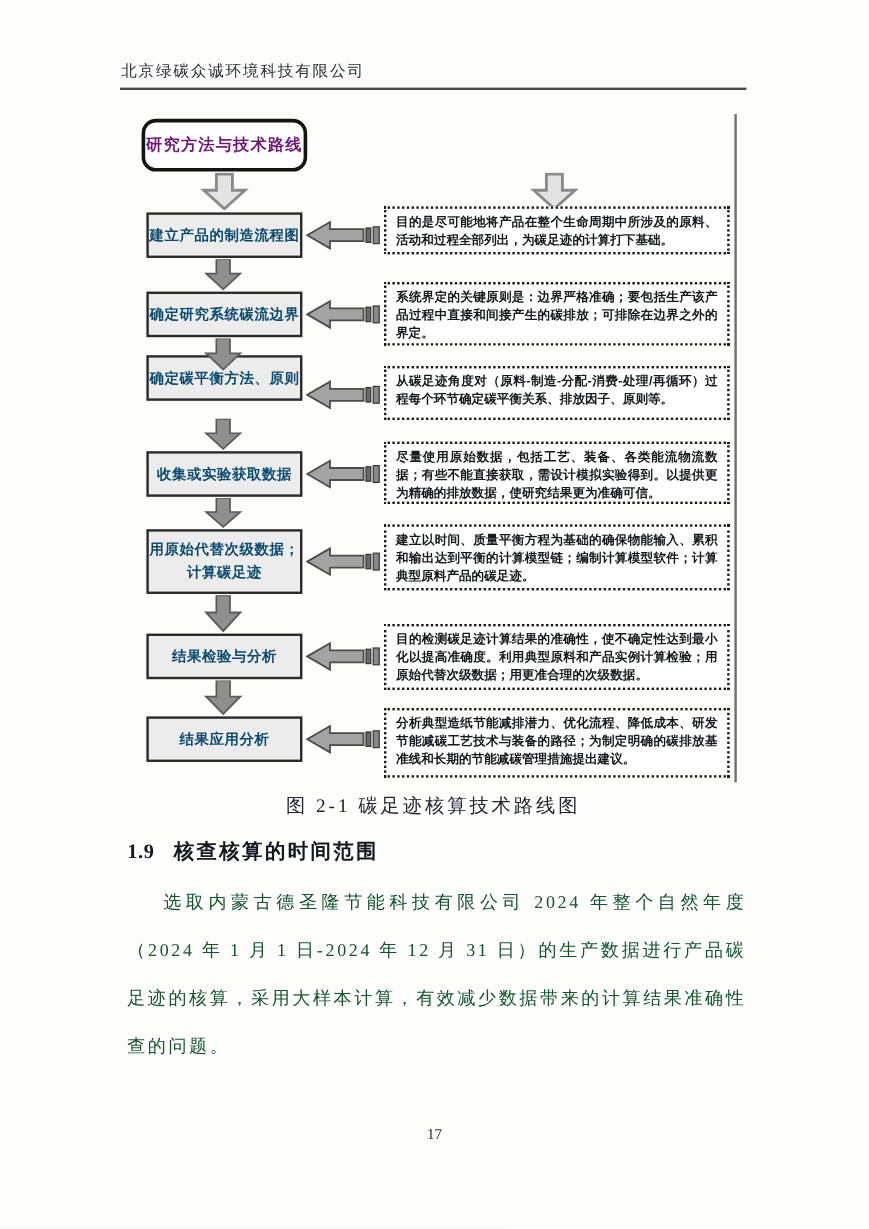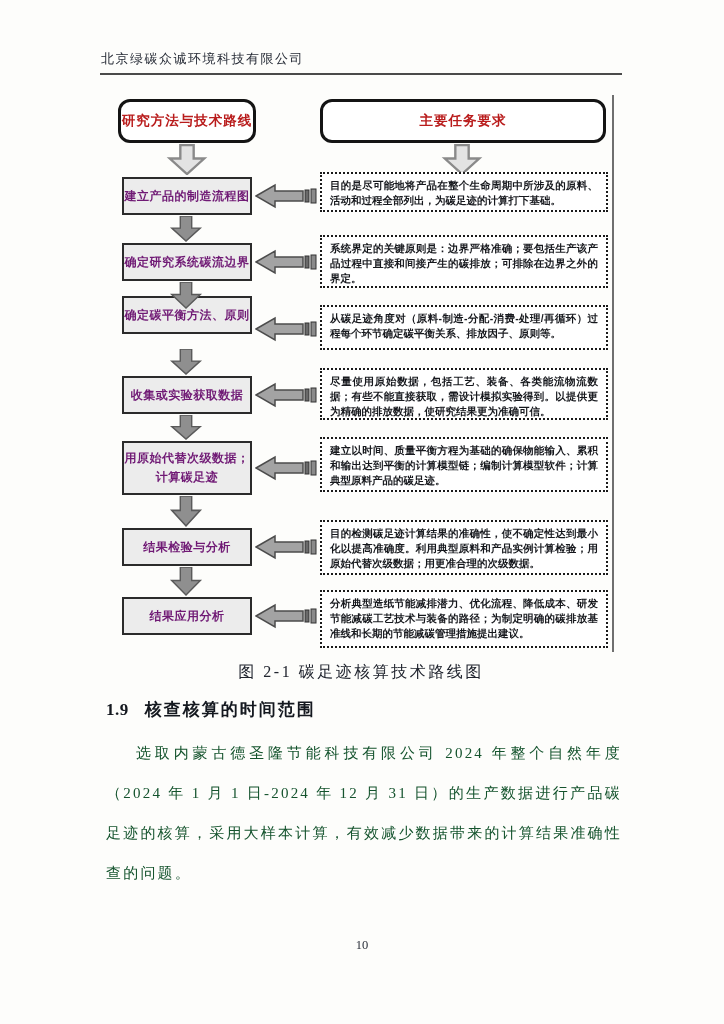--- a/index.html
+++ b/index.html
@@ -11,30 +11,30 @@
               justify-content:space-between;align-items:baseline;
               font-size:13px;color:#262b36;gap:42px;}
   .doc-header .company{letter-spacing:1.5px;}
   .doc-header .docnum{letter-spacing:.3px;}
   .header-rule{position:absolute;top:73px;left:100px;width:522px;height:2px;background:#4a4a4a;}
 
   
   .fc{position:absolute;left:100px;top:95px;width:522px;height:562px;}
   .hb{position:absolute;top:4px;height:44px;background:#fff;border:3px solid #141414;border-radius:12px;
       display:flex;align-items:center;justify-content:center;box-sizing:border-box;
-      font:bold 13.5px "Liberation Sans",sans-serif;color:#b91c1c;letter-spacing:1px;}
+      font:bold 13.5px "Liberation Sans",sans-serif;color:#701a75;letter-spacing:1px;}
   .hb-left{left:18px;width:138px;}
   .hb-right{left:220px;width:286px;}
 
   .ha{position:absolute;width:42px;height:31px;top:49px;}
   .ha-left{left:66px;} .ha-right{left:341px;}
 
   .s{position:absolute;left:22px;width:130px;background:#ececec;border:2px solid #2b2b2b;
      display:flex;align-items:center;justify-content:center;text-align:center;box-sizing:border-box;
-     font:bold 12px/1.55 "Liberation Sans",sans-serif;color:#701a75;white-space:pre-line;letter-spacing:.5px;}
+     font:bold 12px/1.55 "Liberation Sans",sans-serif;color:#0c4a6e;white-space:pre-line;letter-spacing:.5px;}
   .s1{top:82px;height:38px}.s2{top:148px;height:38px}.s3{top:201px;height:38px}
   .s4{top:281px;height:38px}.s5{top:346px;height:54px}.s6{top:433px;height:38px}.s7{top:502px;height:38px}
 
   .ad{position:absolute;left:67px;width:38px;}
   .a1{top:121px;height:26px}.a2{top:187px;height:27px}.a3{top:254px;height:26px}
   .a4{top:320px;height:25px}.a5{top:401px;height:31px}.a6{top:472px;height:29px}
 
   .al{position:absolute;left:155px;width:63px;height:26px;}
   .r1{top:88px}.r2{top:154px}.r3{top:221px}.r4{top:287px}.r5{top:360px}.r6{top:439px}.r7{top:508px}
 
@@ -66,21 +66,20 @@
 <div class="page">
 
   <div class="doc-header">
     <span class="company">北京绿碳众诚环境科技有限公司</span>
   </div>
   <div class="header-rule"></div>
 
   <div class="fc">
 
     <div class="hb hb-left">研究方法与技术路线</div>
-    <div class="hb hb-right">主要任务要求</div>
 
     <span class="ha ha-left">
       <svg viewBox="0 0 44 32" preserveAspectRatio="none">
           <polygon points="15,1 29,1 29,15 40,15 22,31 4,15 15,15" fill="#e3e3e3" stroke="#8a8a8a" stroke-width="2.5"></polygon>
         </svg>
     </span>
     <span class="ha ha-right">
       <svg viewBox="0 0 44 32" preserveAspectRatio="none">
           <polygon points="15,1 29,1 29,15 40,15 22,31 4,15 15,15" fill="#e3e3e3" stroke="#8a8a8a" stroke-width="2.5"></polygon>
         </svg>
@@ -188,15 +187,15 @@
   </div>
 
   <div class="fig-caption">图 2-1 碳足迹核算技术路线图</div>
 
   <div class="sec-h">
     <span class="sec-num">1.9</span><span>核查核算的时间范围</span>
   </div>
 
   <p class="body-p">选取内蒙古德圣隆节能科技有限公司 2024 年整个自然年度（2024 年 1 月 1 日-2024 年 12 月 31 日）的生产数据进行产品碳足迹的核算，采用大样本计算，有效减少数据带来的计算结果准确性查的问题。</p>
 
-  <div class="page-num">10</div>
+  <div class="page-num">17</div>
 
 </div>
 
 </body></html>

